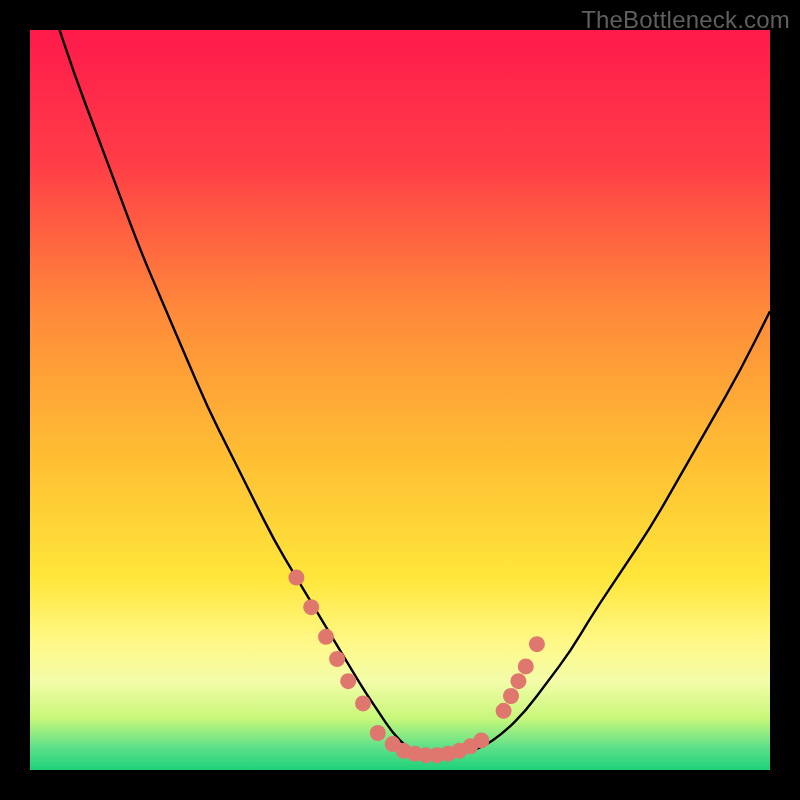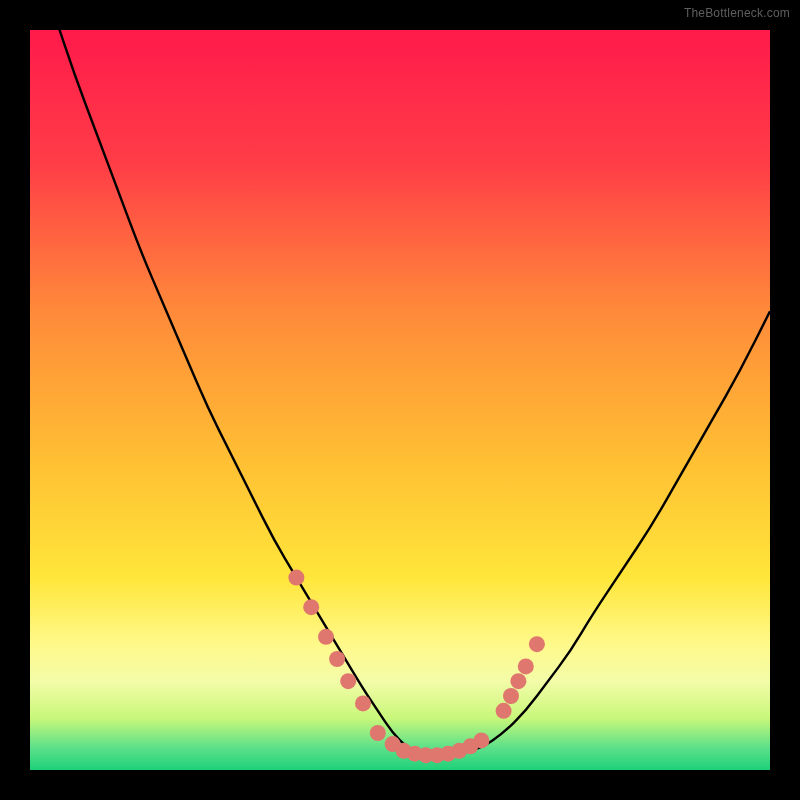--- a/index.html
+++ b/index.html
@@ -23,21 +23,21 @@
     top: 30px;
     width: 740px;
     height: 740px;
     
   }
   .watermark {
     position: absolute;
     top: 6px;
     right: 10px;
     color: #5f5f5f;
-    font-size: 12px;
+    font-size: 24px;
     font-weight: 500;
     letter-spacing: 0.2px;
   }
   svg.curve {
     position: absolute;
     left: 0; top: 0;
     width: 740px;
     height: 740px;
     overflow: visible;
   }

